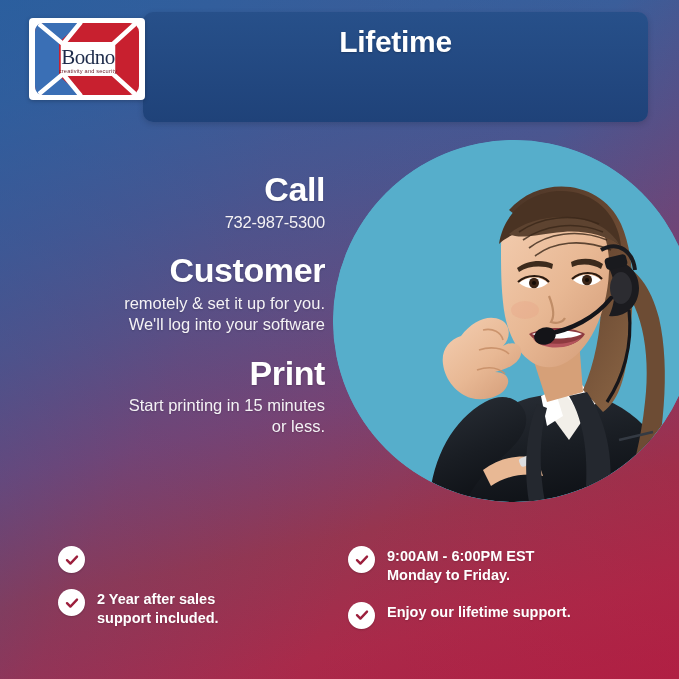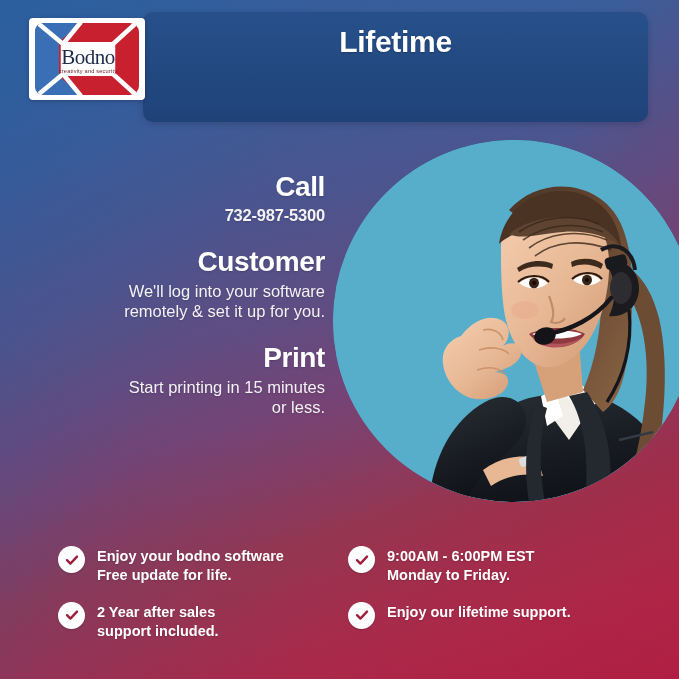--- a/index.html
+++ b/index.html
@@ -97,37 +97,37 @@
     position: absolute;
     left: 0;
     top: 172px;
     width: 325px;
     text-align: right;
   }
   .feature { margin-bottom: 21px; }
   .feature:last-child { margin-bottom: 16px; }
   .feature-title {
     color: #ffffff;
-    font-size: 28px;
+    font-size: 34px;
     font-weight: bold;
     line-height: 1.05;
     letter-spacing: -0.4px;
     text-shadow: 0 1px 2px rgba(0,0,0,0.18);
   }
   .feature-desc {
     color: #f4f2f5;
     font-size: 16.5px;
     line-height: 1.26;
     margin-top: 4px;
     text-shadow: 0 1px 2px rgba(0,0,0,0.16);
   }
   .feature-desc .line { display: block; }
   .feature-phone {
     display: block;
-    font-weight: bold;
+    font-weight: normal;
     letter-spacing: -0.2px;
   }
 
   
   .checklist {
     position: absolute;
     left: 58px;
     top: 545px;
     width: 600px;
     display: flex;
@@ -305,22 +305,22 @@
     <div class="feature">
       <div class="feature-title">Call</div>
       <div class="feature-desc">
         <span class="feature-phone">732-987-5300</span>
       </div>
     </div>
 
     <div class="feature">
       <div class="feature-title">Customer</div>
       <div class="feature-desc">
+        <span class="line">remotely &amp; set it up for you.</span>
         <span class="line">We'll log into your software</span>
-        <span class="line">remotely &amp; set it up for you.</span>
       </div>
     </div>
 
     <div class="feature">
       <div class="feature-title">Print</div>
       <div class="feature-desc">
         <span class="line">Start printing in 15 minutes</span>
         <span class="line">or less.</span>
       </div>
     </div>
@@ -329,24 +329,20 @@
 
   <div class="checklist">
 
     <div class="check-col">
       <div class="check-item">
         <span class="check-icon">
           <svg width="16" height="16" viewBox="0 0 16 16" xmlns="http://www.w3.org/2000/svg">
             <path d="M3 8.2 L6.4 11.6 L13 4.6" stroke="#9c1f3c" stroke-width="2.4" fill="none" stroke-linecap="round" stroke-linejoin="round"></path>
           </svg>
         </span>
-        <span class="check-text">
-          <span class="line">Enjoy your bodno software</span>
-          <span class="line">Free update for life.</span>
-        </span>
       </div>
 
       <div class="check-item">
         <span class="check-icon">
           <svg width="16" height="16" viewBox="0 0 16 16" xmlns="http://www.w3.org/2000/svg">
             <path d="M3 8.2 L6.4 11.6 L13 4.6" stroke="#9c1f3c" stroke-width="2.4" fill="none" stroke-linecap="round" stroke-linejoin="round"></path>
           </svg>
         </span>
         <span class="check-text">
           <span class="line">2 Year after sales</span>

